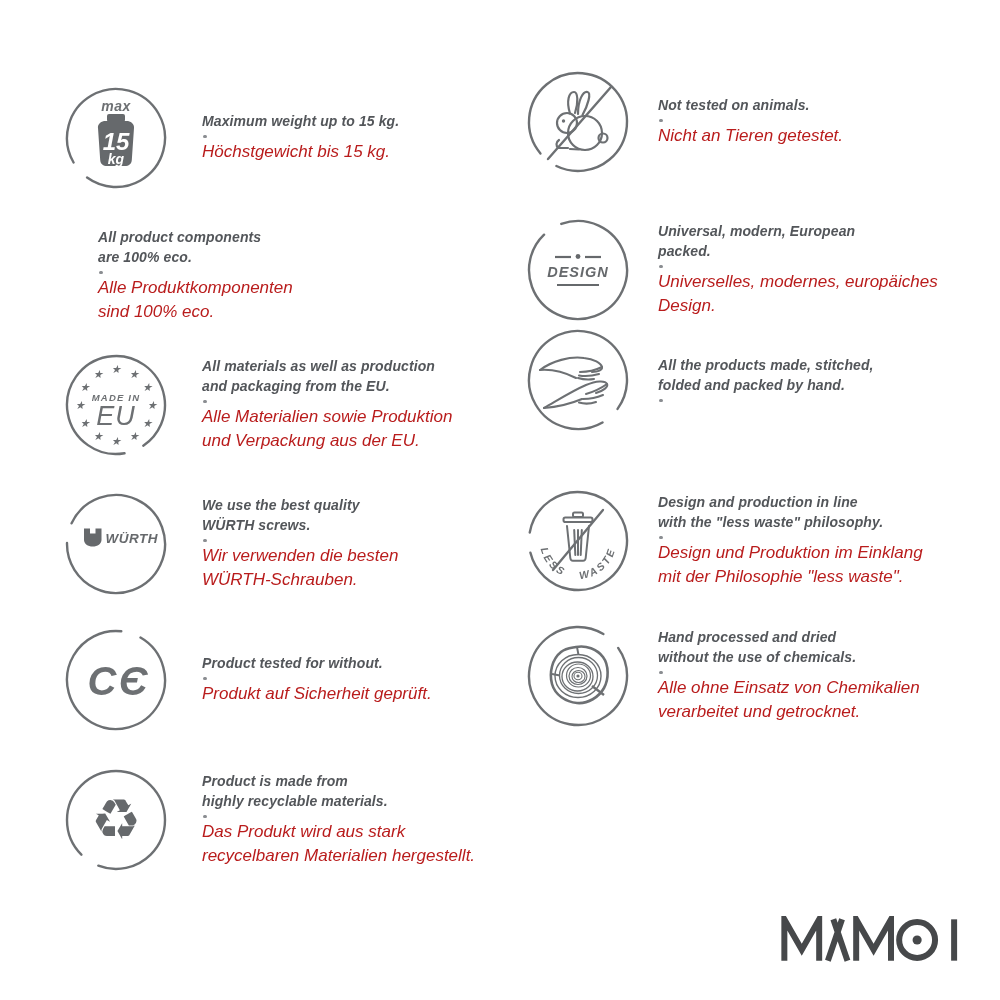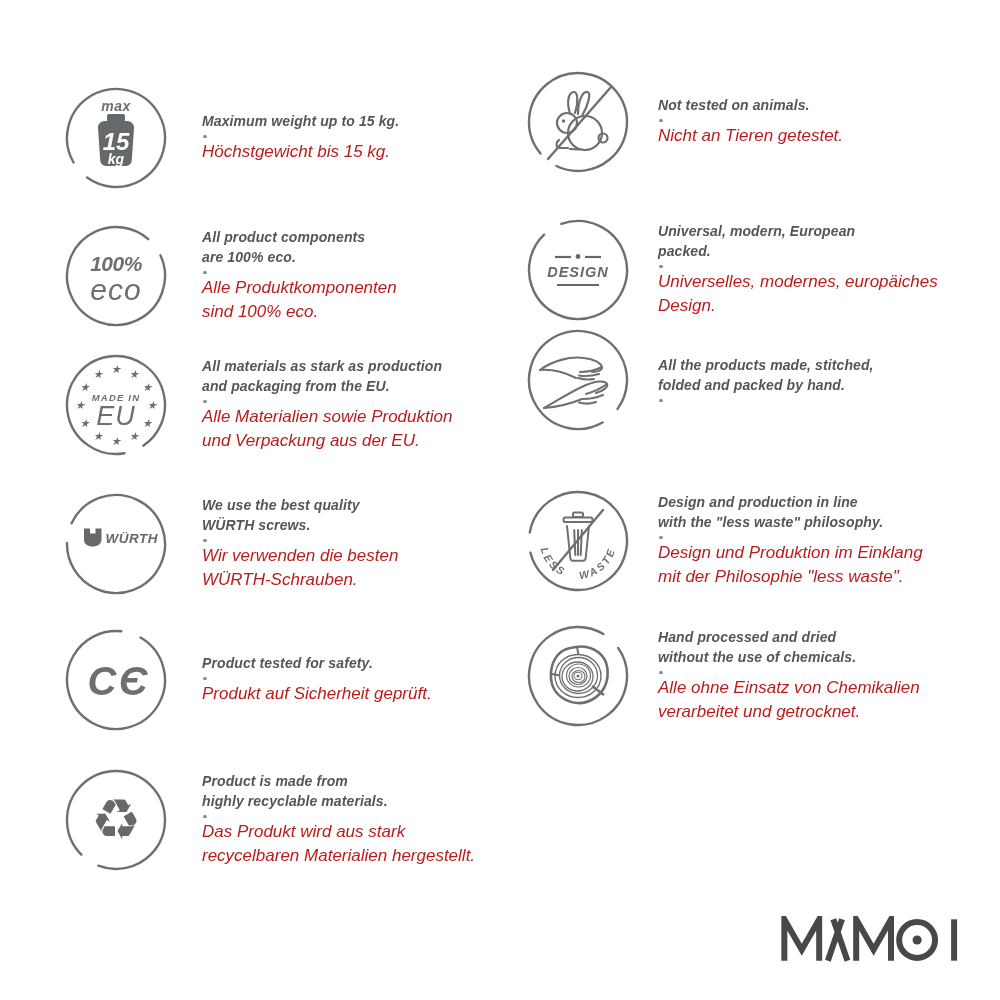--- a/index.html
+++ b/index.html
@@ -37,27 +37,20 @@
       </svg>
     </div>
     <div class="txt">
       <div class="title">Maximum weight up to 15 kg.</div>
       <div class="sepdot"></div>
       <div class="subtitle">Höchstgewicht bis 15 kg.</div>
     </div>
   </div>
 
   <div class="item left" style="top:224px">
-    <div class="iconwrap">
-      <svg viewBox="0 0 104 104" width="104" height="104">
-        <circle class="ring" cx="52" cy="52" r="49" style="transform:rotate(-25deg)"></circle>
-        <text x="52" y="47" text-anchor="middle" font-size="21" font-weight="bold" letter-spacing="-0.5" fill="#6d7073">100%</text>
-        <text x="52" y="76" text-anchor="middle" font-size="30" letter-spacing="1" fill="#6d7073">eco</text>
-      </svg>
-    </div>
     <div class="txt">
       <div class="title">All product components
 are 100% eco.</div>
       <div class="sepdot"></div>
       <div class="subtitle">Alle Produktkomponenten
 sind 100% eco.</div>
     </div>
   </div>
 
   <div class="item left" style="top:353px">
@@ -76,21 +69,21 @@
             <text x="20.8" y="73.8" text-anchor="middle" font-size="11" fill="#6d7073" font-family="DejaVu Sans, sans-serif">★</text>
             <text x="16.0" y="55.8" text-anchor="middle" font-size="11" fill="#6d7073" font-family="DejaVu Sans, sans-serif">★</text>
             <text x="20.8" y="37.8" text-anchor="middle" font-size="11" fill="#6d7073" font-family="DejaVu Sans, sans-serif">★</text>
             <text x="34.0" y="24.6" text-anchor="middle" font-size="11" fill="#6d7073" font-family="DejaVu Sans, sans-serif">★</text>
           </g>
         <text x="52" y="48" text-anchor="middle" font-size="9.5" font-weight="600" letter-spacing="1.2" fill="#6d7073">MADE IN</text>
         <text x="52" y="72" text-anchor="middle" font-size="27" letter-spacing="1" fill="#6d7073">EU</text>
       </svg>
     </div>
     <div class="txt">
-      <div class="title">All materials as stark as production
+      <div class="title">All materials as well as production
 and packaging from the EU.</div>
       <div class="sepdot"></div>
       <div class="subtitle">Alle Materialien sowie Produktion
 und Verpackung aus der EU.</div>
     </div>
   </div>
 
   <div class="item left" style="top:492px">
     <div class="iconwrap">
       <svg viewBox="0 0 104 104" width="104" height="104">
@@ -110,21 +103,21 @@
 
   <div class="item left" style="top:628px">
     <div class="iconwrap">
       <svg viewBox="0 0 104 104" width="104" height="104">
         <circle class="ring" cx="52" cy="52" r="49" style="transform:rotate(-60deg)"></circle>
         <text x="38" y="67" text-anchor="middle" font-size="40" font-weight="bold" fill="#6d7073">C</text>
         <text x="69" y="67" text-anchor="middle" font-size="40" font-weight="bold" fill="#6d7073">Є</text>
       </svg>
     </div>
     <div class="txt">
-      <div class="title">Product tested for safety.</div>
+      <div class="title">Product tested for without.</div>
       <div class="sepdot"></div>
       <div class="subtitle">Produkt auf Sicherheit geprüft.</div>
     </div>
   </div>
 
   <div class="item left" style="top:768px">
     <div class="iconwrap">
       <svg viewBox="0 0 104 104" width="104" height="104">
         <circle class="ring" cx="52" cy="52" r="49" style="transform:rotate(135deg)"></circle>
         <text x="52" y="71" text-anchor="middle" font-size="56" fill="#66696c" style="font-family:'DejaVu Sans',sans-serif">♻</text>

